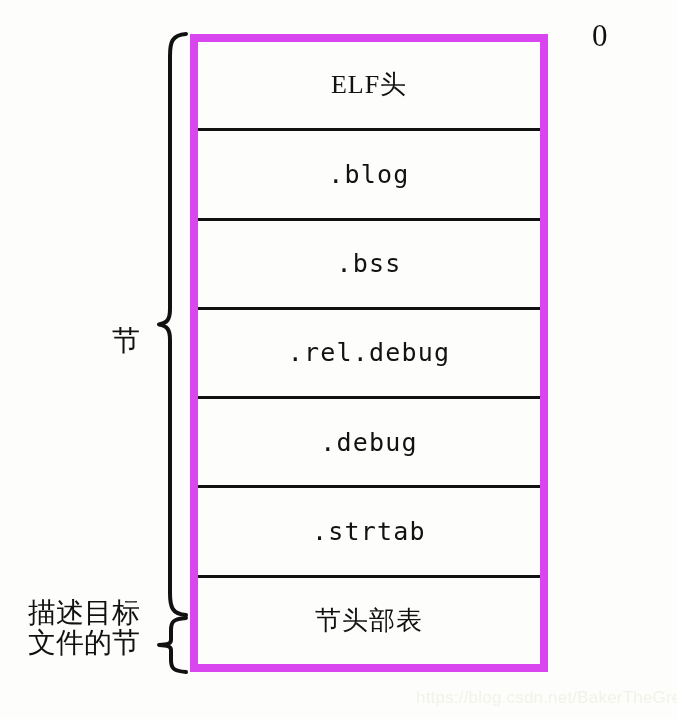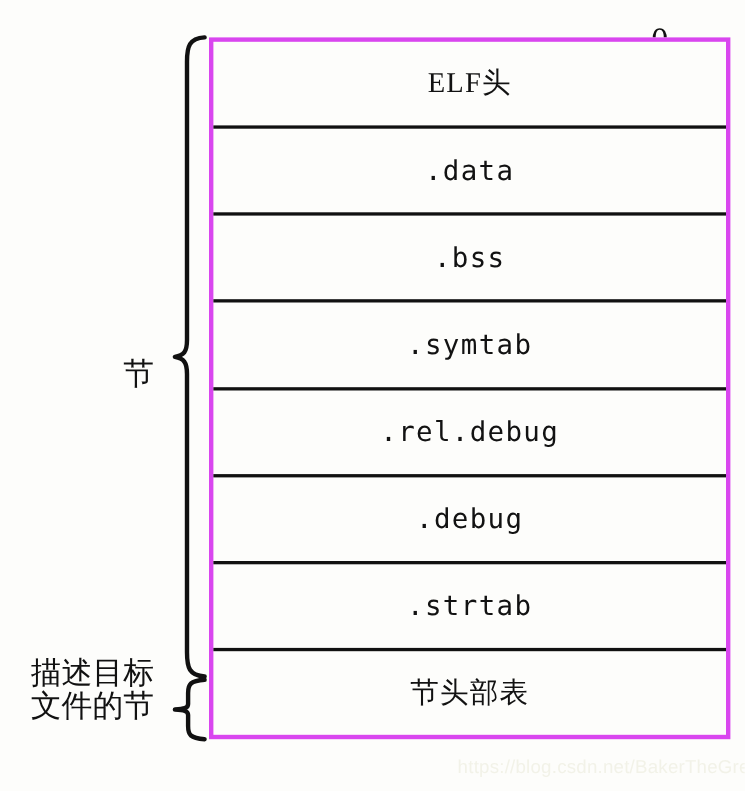--- a/index.html
+++ b/index.html
@@ -21,23 +21,23 @@
     top: 0;
     width: 677px;
     height: 719px;
   }
 
   
   .file-box {
     position: absolute;
     left: 190px;
     top: 34px;
-    width: 474px;
+    width: 358px;
     height: 638px;
-    border: 4px solid #d946ef;
+    border: 8px solid #d946ef;
     box-sizing: border-box;
     background: #fdfdfb;
     display: flex;
     flex-direction: column;
   }
   .section-row {
     flex: 1 1 0;
     border-bottom: 3px solid #111111;
     box-sizing: border-box;
     display: flex;
@@ -172,30 +172,27 @@
 
   <div class="file-box">
 
     <div class="section-row cjk">
       <span class="label">ELF头</span>
     </div>
 
 
 
     <div class="section-row mono">
-      <span class="label">.data</span>
+      <span class="label">.blog</span>
     </div>
 
     <div class="section-row mono">
       <span class="label">.bss</span>
     </div>
 
-    <div class="section-row mono">
-      <span class="label">.symtab</span>
-    </div>
 
 
     <div class="section-row mono">
       <span class="label">.rel.debug</span>
     </div>
 
     <div class="section-row mono">
       <span class="label">.debug</span>
     </div>
 

